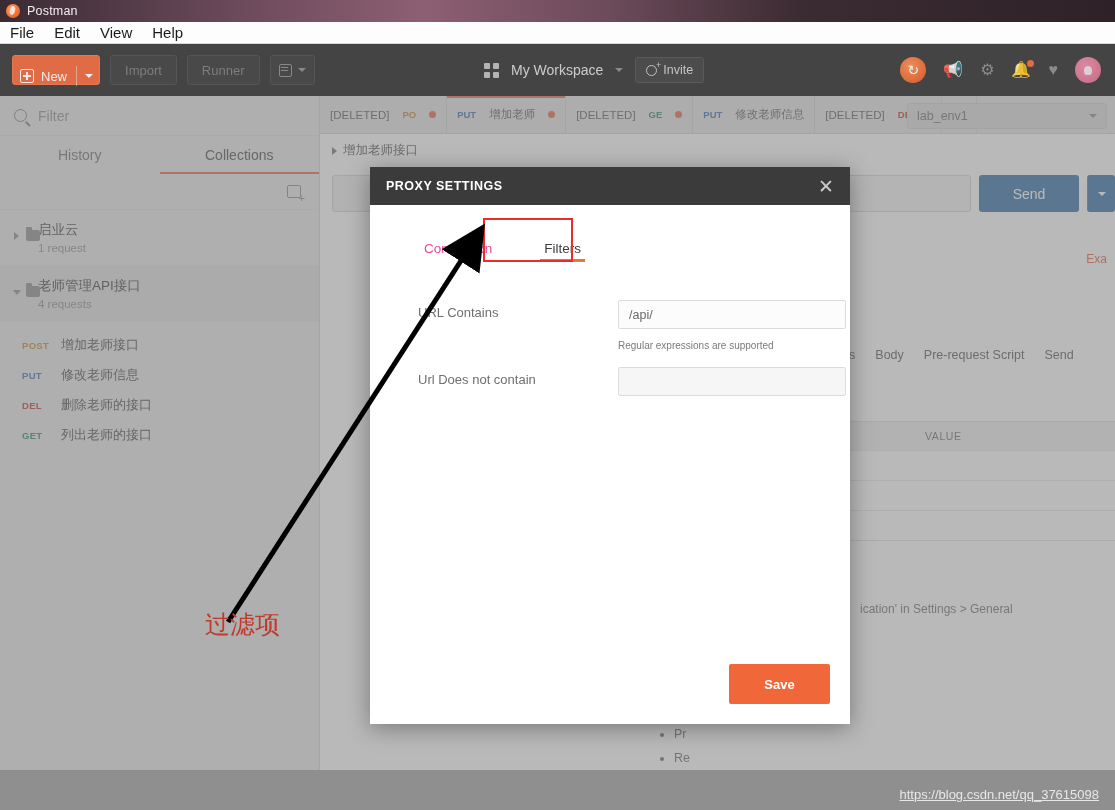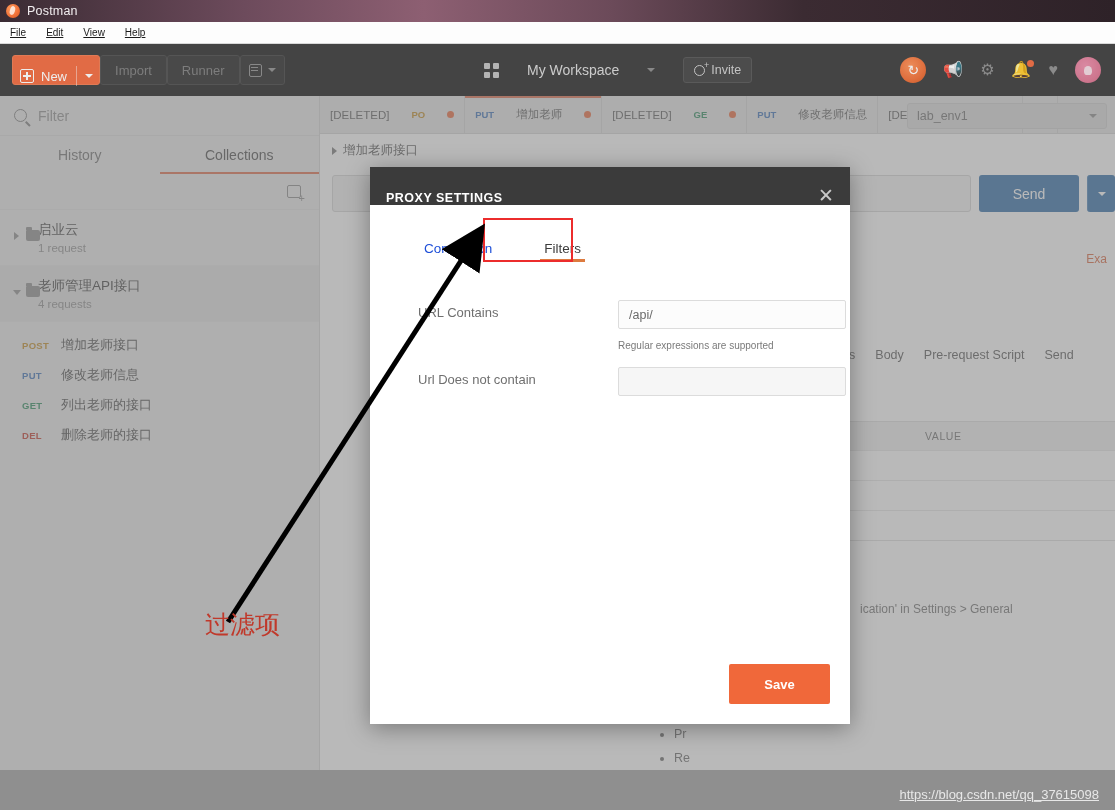--- a/index.html
+++ b/index.html
@@ -31,21 +31,21 @@
     background:#fff; opacity:.75; border-radius:40% 60% 50% 50%; transform:rotate(18deg);
   }
   .tb-title { color: #f2eef0; font-size: 12.5px; letter-spacing: .2px; }
 
   
   .menubar {
     position: absolute; left: 0; top: 22px; width: 1115px; height: 22px;
     background: #fdfdfd; border-bottom: 1px solid #d9d9d9;
     display: flex; align-items: center; padding-left: 10px; gap: 20px;
   }
-  .menubar span { font-size: 10px; color: #1b1b1b; text-decoration: underline; }
+  .menubar span { font-size: 15px; color: #1b1b1b; }
 
   
   .toolbar {
     position: absolute; left: 0; top: 44px; width: 1115px; height: 52px;
     background: #3b3b3b; display: flex; align-items: center;
   }
   .btn-new {
     margin-left: 12px; height: 30px; background: #f2683c; border: 1px solid #e2estub;
     border: 1px solid #f07a4e;
     border-radius: 3px; display: flex; align-items: center; color: #fff;
@@ -59,30 +59,30 @@
     content:""; position:absolute; background:#fff;
   }
   .plus-sq::before { left: 2px; top: 5.3px; width: 7.5px; height: 1.6px; }
   .plus-sq::after  { top: 2px; left: 5.3px; height: 7.5px; width: 1.6px; }
   .newcaret {
     border-left: 1px solid rgba(255,255,255,.45); padding-left: 8px;
     margin-left: 2px; height: 20px; display: flex; align-items: center;
   }
   .tri-down { width:0;height:0;border-left:4px solid transparent;border-right:4px solid transparent;border-top:4.5px solid #fff; }
   .tb-ghost {
-    height: 30px; border: 1px solid #4e4e4e; border-radius: 3px;
+    height: 30px; margin-left: 10px; border: 1px solid #4e4e4e; border-radius: 3px;
     color: #7d7d7d; font-size: 13px; display: flex; align-items: center;
     padding: 0 14px; background: #404040;
   }
   .tb-ghost.icon-btn { padding: 0 8px; gap: 6px; }
   .mini-doc { width: 13px; height: 13px; border: 1.4px solid #8a8a8a; border-radius: 2px; position: relative; }
   .mini-doc::after{content:"";position:absolute;left:1.5px;top:2px;width:7px;height:1.3px;background:#8a8a8a;box-shadow:0 3px 0 #8a8a8a;}
   .tri-down-g { width:0;height:0;border-left:4px solid transparent;border-right:4px solid transparent;border-top:4.5px solid #8a8a8a; }
 
-  .ws-center { position:absolute; left:484px; top:44px; height:52px; display:flex; align-items:center; gap:28px; }
+  .ws-center { position:absolute; left:484px; top:44px; height:52px; display:flex; align-items:center; gap:12px; }
   .grid-icon { width:15px;height:15px; display:grid; grid-template-columns:6px 6px; grid-template-rows:6px 6px; gap:3px; }
   .grid-icon i { background:#bdbdbd; display:block; border-radius:1px; }
   .ws-label { color:#d8d8d8; font-size:14px; }
   .invite-btn {
     border:1px solid #545454; border-radius:3px; background:#444; height:26px;
     display:flex;align-items:center;gap:6px;padding:0 10px;color:#cfcfcf;font-size:12.5px;
   }
   .person-ico { width:11px;height:11px;border-radius:50%;border:1.4px solid #cfcfcf;position:relative; }
   .person-ico::after{content:"+";position:absolute;right:-5px;top:-6px;font-size:9px;color:#cfcfcf;}
 
@@ -129,21 +129,21 @@
 
   .req-row { height:30px; display:flex; align-items:center; padding-left:22px; gap:11px; }
   .verb { font-size:9.5px; font-weight:bold; width:28px; letter-spacing:.3px; }
   .v-post{color:#c08a22;} .v-put{color:#3a6fb5;} .v-get{color:#2a8a5c;} .v-del{color:#c0392b;}
   .req-name { font-size:13px; color:#474747; }
 
   
   .main { position:absolute; left:320px; top:96px; width:795px; height:714px; background:#fff; }
   .reqtabs { height:38px; background:#e4e4e4; border-bottom:1px solid #d2d2d2; display:flex; align-items:stretch; }
   .rt {
-    display:flex;align-items:center;gap:22px;padding:0 10px;font-size:11.5px;color:#5a5a5a;
+    display:flex;align-items:center;gap:13px;padding:0 10px;font-size:11.5px;color:#5a5a5a;
     border-right:1px solid #d2d2d2; position:relative; white-space:nowrap;
   }
   .rt.active::before { content:""; position:absolute;left:0;right:0;top:0;height:2px;background:#dd6b4a; }
   .rt .vb { font-size:9.5px; font-weight:bold; }
   .dot { width:7px;height:7px;border-radius:50%;background:#e8663a;display:inline-block; }
   .rt-plus { display:flex;align-items:center;padding:0 12px;color:#6a6a6a;font-size:17px;border-right:1px solid #d2d2d2;}
   .rt-dots { display:flex;align-items:center;padding:0 12px;color:#6a6a6a;font-size:17px;letter-spacing:1px; }
   .env-sel {
     position:absolute; right:8px; top:7px; width:200px; height:26px; background:#dcdcdc;
     border:1px solid #cfcfcf; border-radius:3px; display:flex;align-items:center;
@@ -184,27 +184,27 @@
   
   .dim { position:absolute; left:0; top:96px; width:1115px; height:714px; background:rgba(128,128,128,.55); }
   .dim-top { position:absolute; left:0; top:44px; width:1115px; height:52px; background:rgba(128,128,128,.14); }
 
   
   .modal {
     position:absolute; left:370px; top:167px; width:480px; height:557px;
     background:#fff; box-shadow:0 4px 22px rgba(0,0,0,.35);
   }
   .modal-head {
-    height:38px; background:#3b3b3b; display:flex; align-items:flex-end;
+    height:38px; background:#3b3b3b; display:flex; align-items:center;
     justify-content:space-between; padding:0 16px;
   }
   .modal-title { color:#fff; font-size:12.5px; font-weight:bold; letter-spacing:.5px; }
   .modal-x { color:#c9c9c9; font-size:19px; line-height:1; }
   .mtabs { display:flex; padding:26px 0 0 28px; gap:0; }
-  .mtab { padding:10px 26px 10px 26px; font-size:13.5px; color:#1d4ed8; position:relative; }
+  .mtab { padding:10px 26px 10px 26px; font-size:13.5px; color:#ec4899; position:relative; }
   .mtab.active { color:#3d3d3d; }
   .mtab.active::after { content:""; position:absolute; left:22px; right:22px; bottom:4px; height:3px; background:#dd7b3f; }
   .hl-box {
     position:absolute; left:483px; top:218px; width:90px; height:44px;
     border:2px solid #ec2c2c; pointer-events:none;
   }
 
   .frow { position:absolute; display:flex; }
   .flabel { width:200px; font-size:13px; color:#6f6f6f; padding-top:5px;margin-left:8px; }
   .finput {
@@ -321,26 +321,26 @@
     <div style="padding-top:8px">
       <div class="req-row">
         <span class="verb v-post">POST</span>
         <span class="req-name">增加老师接口</span>
       </div>
       <div class="req-row">
         <span class="verb v-put">PUT</span>
         <span class="req-name">修改老师信息</span>
       </div>
       <div class="req-row">
+        <span class="verb v-del">DEL</span>
+        <span class="req-name">删除老师的接口</span>
+      </div>
+      <div class="req-row">
         <span class="verb v-get">GET</span>
         <span class="req-name">列出老师的接口</span>
-      </div>
-      <div class="req-row">
-        <span class="verb v-del">DEL</span>
-        <span class="req-name">删除老师的接口</span>
       </div>
     </div>
   </div>
 
   <div class="main">
     <div class="reqtabs">
       <div class="rt">
         <span>[DELETED]</span>
         <span class="vb v-post">PO</span>
         <span class="dot"></span>

